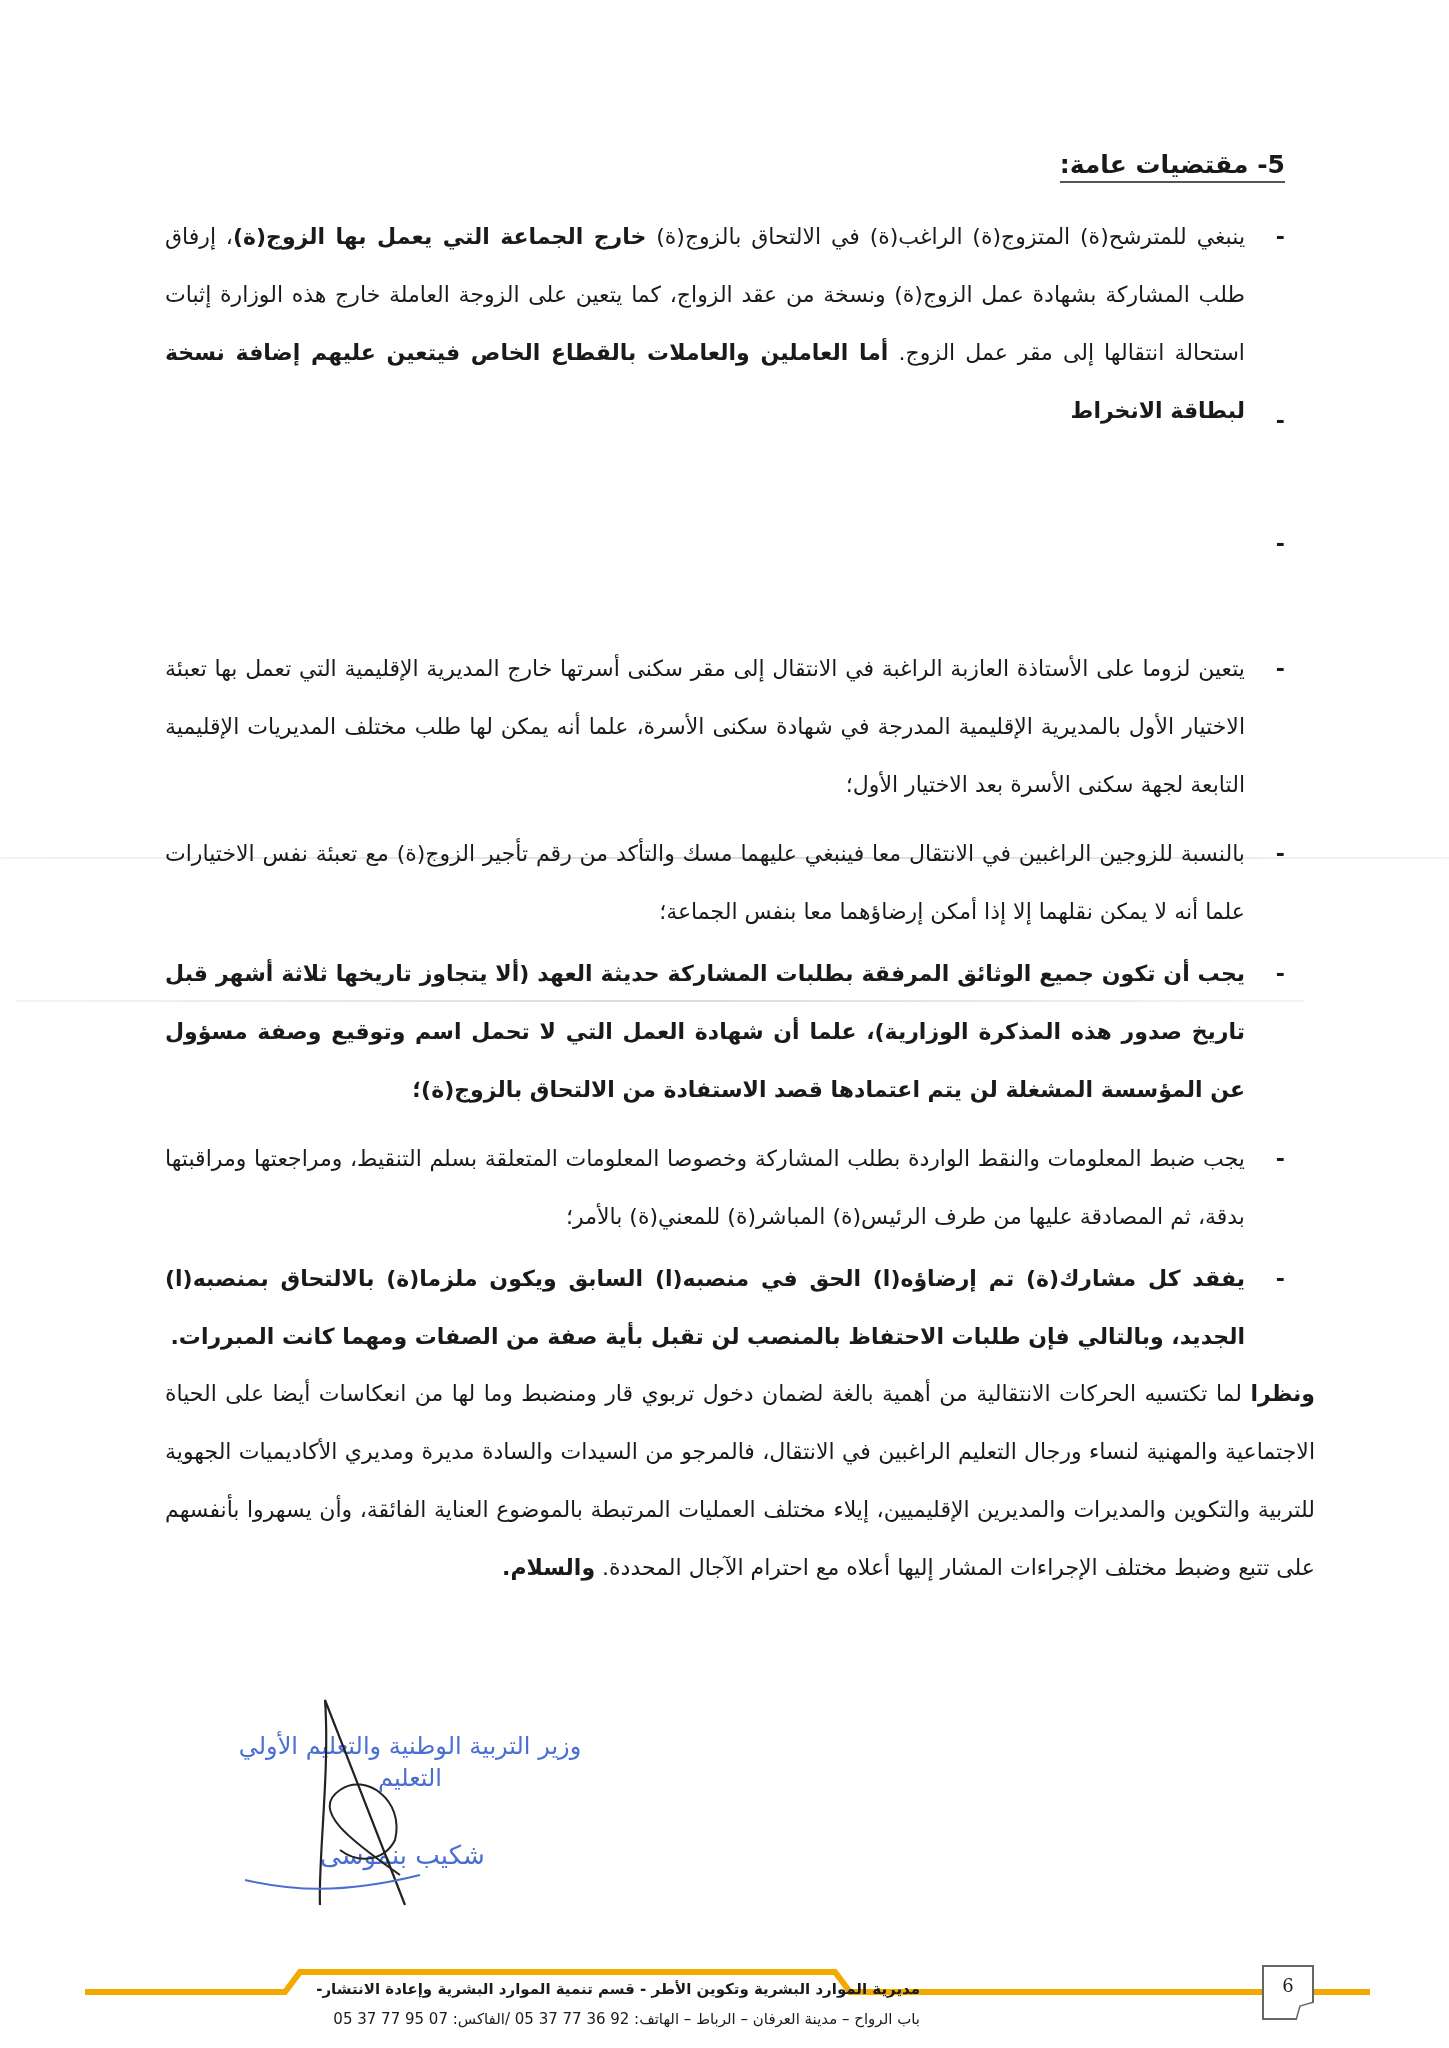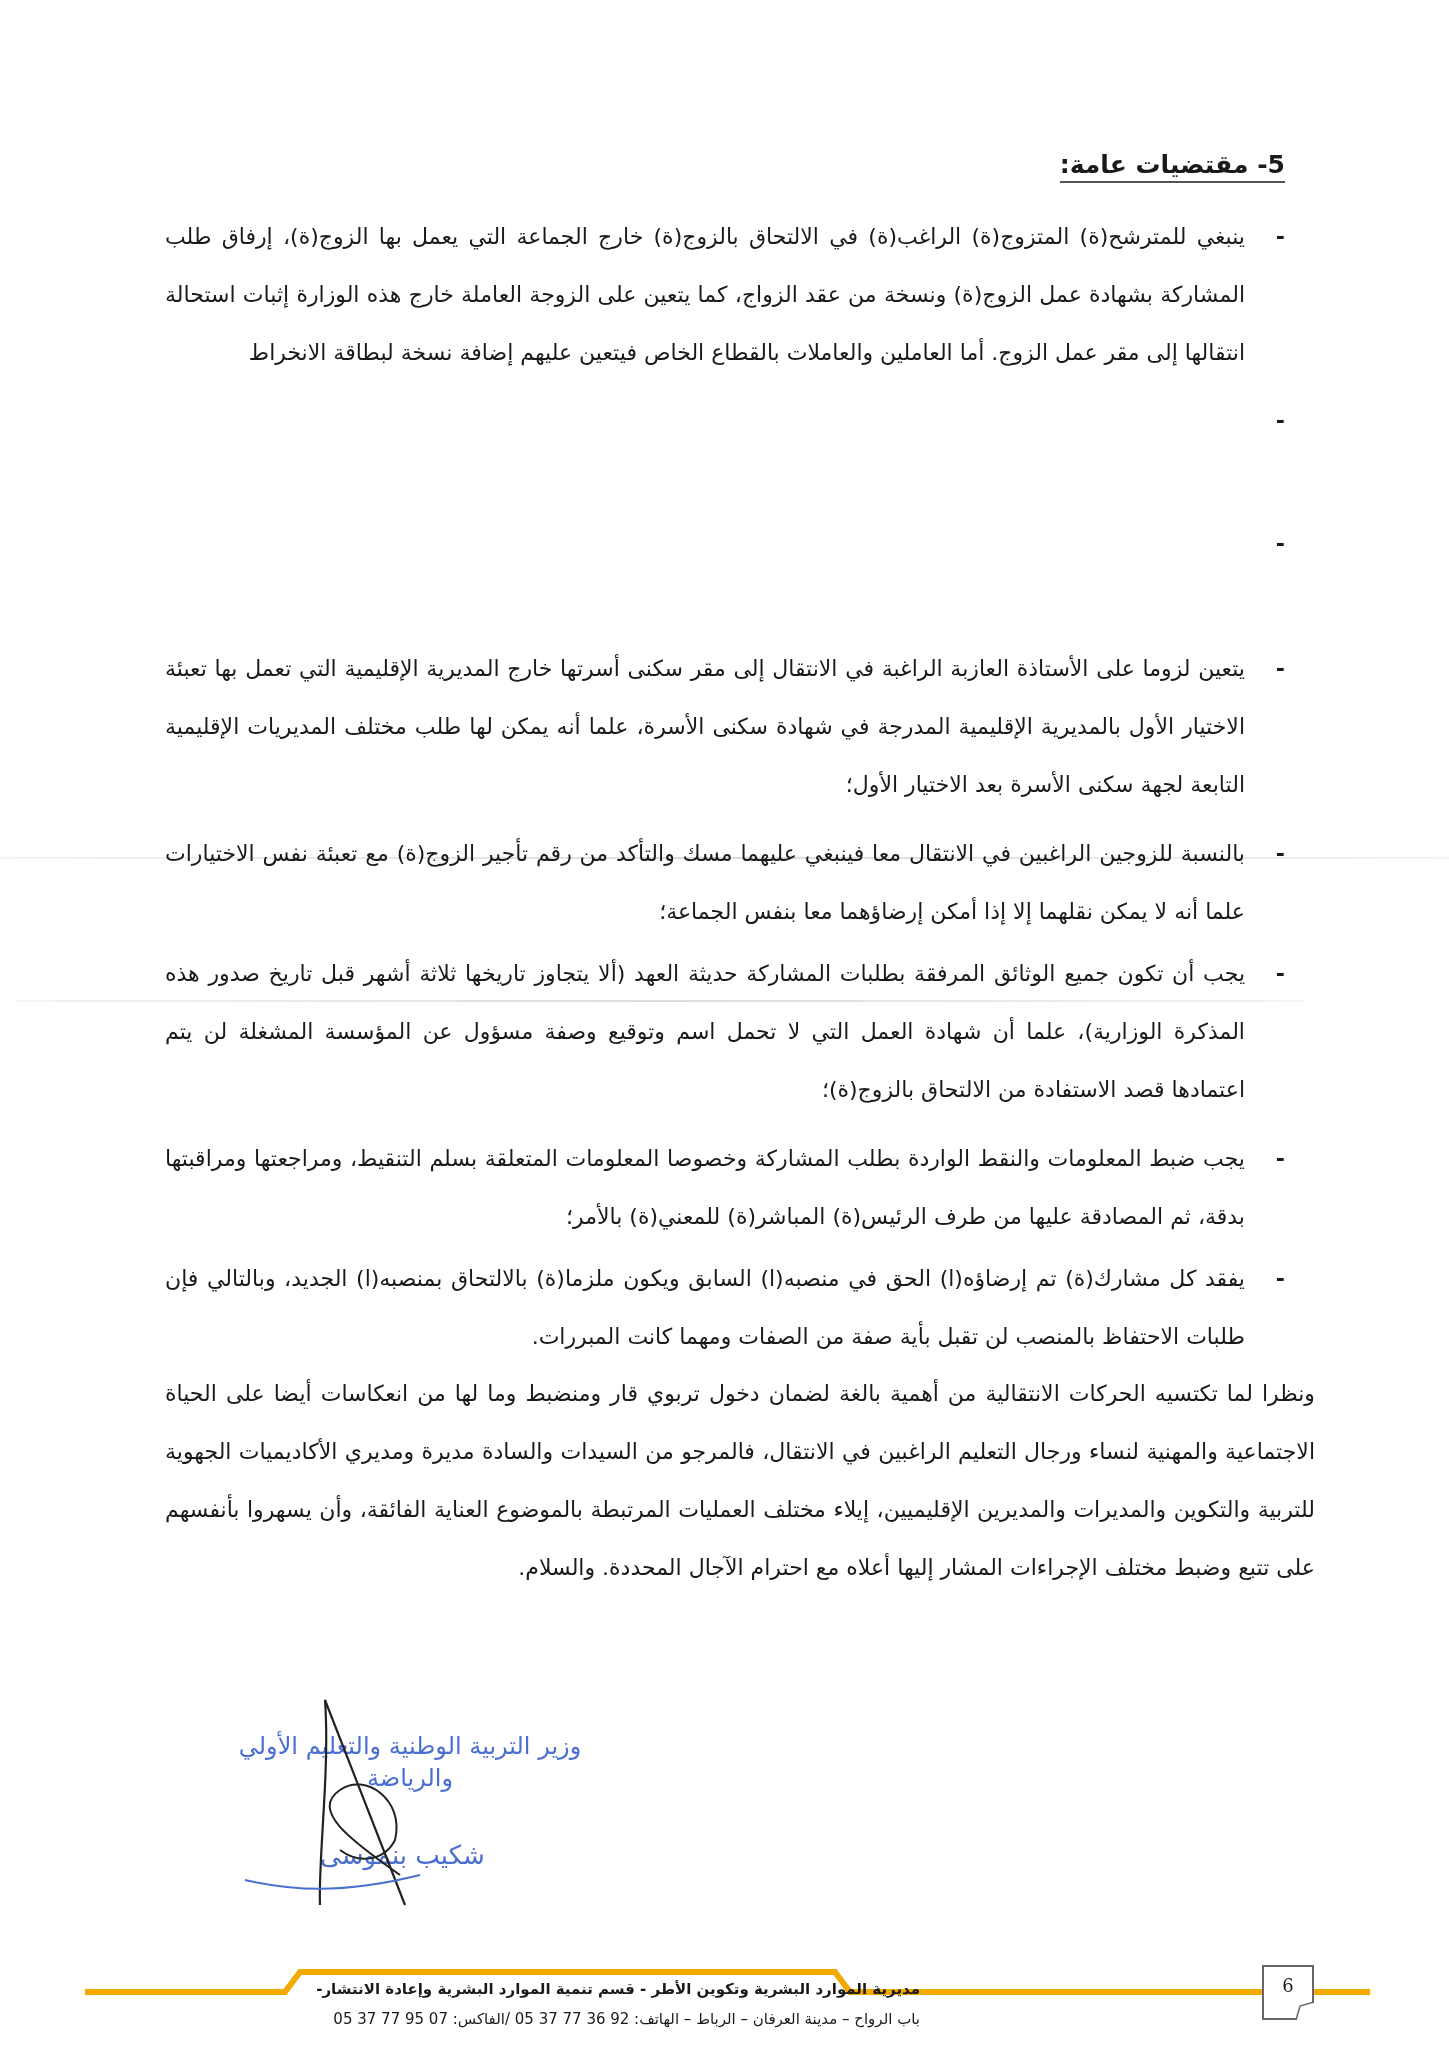--- a/index.html
+++ b/index.html
@@ -49,21 +49,21 @@
       box-sizing: border-box;
       text-align: justify;
       text-align-last: right;
     }
     .item .dash {
       position: absolute;
       right: 0;
       top: 0;
       font-weight: bold;
     }
-    .b { font-weight: normal; }
+    .b { font-weight: bold; }
     .closing {
       position: absolute;
       right: -30px;
       width: 1150px;
       top: 1225px;
       font-size: 22px;
       line-height: 58px;
       text-align: justify;
       text-align-last: right;
     }
@@ -180,21 +180,21 @@
     <div class="item" style="top:805px;"><span class="dash">-</span><span class="b">يجب أن تكون جميع الوثائق المرفقة بطلبات المشاركة حديثة العهد (ألا يتجاوز تاريخها ثلاثة أشهر قبل تاريخ صدور هذه المذكرة الوزارية)، علما أن شهادة العمل التي لا تحمل اسم وتوقيع وصفة مسؤول عن المؤسسة المشغلة لن يتم اعتمادها قصد الاستفادة من الالتحاق بالزوج(ة)؛</span></div>
     <div class="item" style="top:990px;"><span class="dash">-</span><span>يجب ضبط المعلومات والنقط الواردة بطلب المشاركة وخصوصا المعلومات المتعلقة بسلم التنقيط، ومراجعتها ومراقبتها بدقة، ثم المصادقة عليها من طرف الرئيس(ة) المباشر(ة) للمعني(ة) بالأمر؛</span></div>
     <div class="item" style="top:1110px;"><span class="dash">-</span><span class="b">يفقد كل مشارك(ة) تم إرضاؤه(ا) الحق في منصبه(ا) السابق ويكون ملزما(ة) بالالتحاق بمنصبه(ا) الجديد، وبالتالي فإن طلبات الاحتفاظ بالمنصب لن تقبل بأية صفة من الصفات ومهما كانت المبررات.</span></div>
 
     <div class="closing"><span class="b">ونظرا</span><span> لما تكتسيه الحركات الانتقالية من أهمية بالغة لضمان دخول تربوي قار ومنضبط وما لها من انعكاسات أيضا على الحياة الاجتماعية والمهنية لنساء ورجال التعليم الراغبين في الانتقال، فالمرجو من السيدات والسادة مديرة ومديري الأكاديميات الجهوية للتربية والتكوين والمديرات والمديرين الإقليميين، إيلاء مختلف العمليات المرتبطة بالموضوع العناية الفائقة، وأن يسهروا بأنفسهم على تتبع وضبط مختلف الإجراءات المشار إليها أعلاه مع احترام الآجال المحددة. </span><span class="b">والسلام.</span></div>
   </div>
 
   <div class="signature">
     <div class="sig-title" style="color: rgb(74, 111, 209);">
       <div>وزير التربية الوطنية والتعليم الأولي</div>
-      <div>والرياضة</div>
+      <div>التعليم</div>
     </div>
     <div class="sig-name" style="color: rgb(74, 111, 209);">شكيب بنموسى</div>
     <svg class="sig-scribble" width="430" height="220" viewBox="0 0 430 220">
       <path d="M130 215 C 128 170, 140 80, 135 10 L 215 215" fill="none" stroke="#222" stroke-width="2.2"></path>
       <path d="M210 185 C 160 150, 120 120, 150 100 C 175 82, 215 110, 205 150 C 195 170, 170 175, 150 160" fill="none" stroke="#222" stroke-width="2"></path>
       <path d="M55 190 C 100 200, 150 205, 230 185" fill="none" stroke="#4a6fd1" stroke-width="2"></path>
     </svg>
   </div>
 
   <div class="footer">

